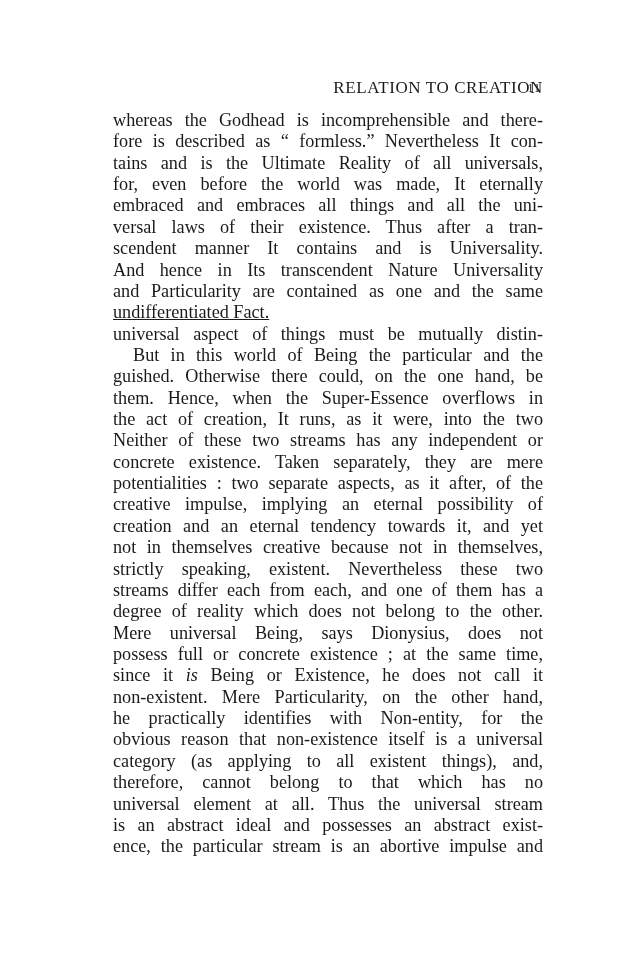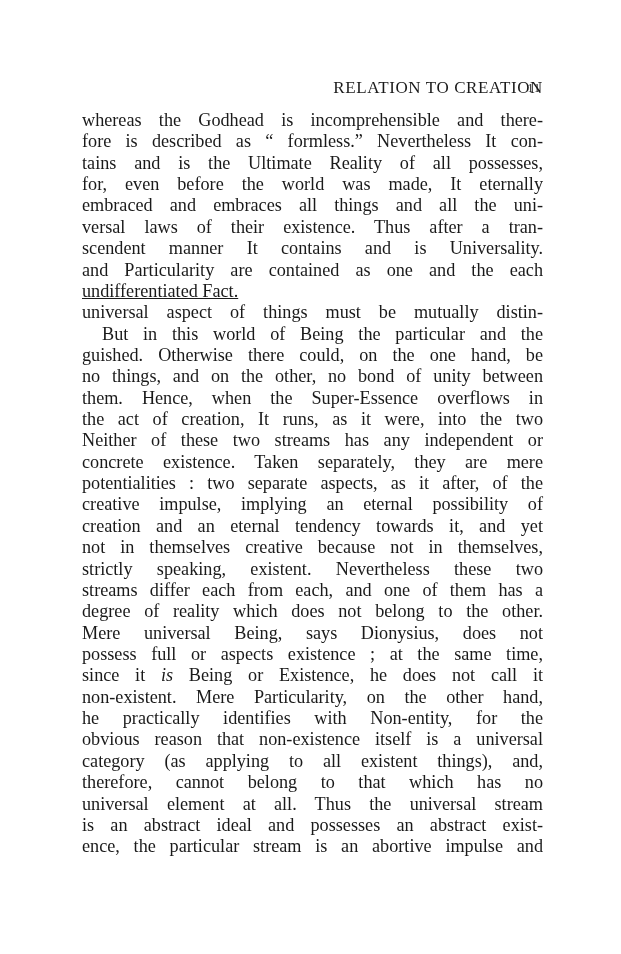--- a/index.html
+++ b/index.html
@@ -44,20 +44,21 @@
       width: 461px;
       font-size: 18.2px;
       line-height: 21.36px;
     }
     .line {
       display: block;
       white-space: nowrap;
       text-align: justify;
       text-align-last: justify;
       height: 21.36px;
+      margin-left: 31px;
     }
     .line.last {
       text-align-last: left;
       text-decoration: underline;
     }
     .line.indent {
       padding-left: 20px;
     }
     .ital { font-style: italic; }
   </style>
@@ -65,44 +66,44 @@
 <body>
 
 <div class="page-header">
   <div class="running-head">RELATION TO CREATION</div>
   <div class="page-number">11</div>
 </div>
 
 <div class="body-text" id="body-text">
     <span class="line">whereas the Godhead is incomprehensible and there-</span>
     <span class="line">fore is described as “ formless.”  Nevertheless It con-</span>
-    <span class="line">tains and is the Ultimate Reality of all possesses,</span>
+    <span class="line">tains and is the Ultimate Reality of all universals,</span>
     <span class="line">for, even before the world was made, It eternally</span>
     <span class="line">embraced and embraces all things and all the uni-</span>
     <span class="line">versal laws of their existence.  Thus after a tran-</span>
     <span class="line">scendent manner It contains and is Universality.</span>
-    <span class="line">and Particularity are contained as one and the each</span>
+    <span class="line">And hence in Its transcendent Nature Universality</span>
+    <span class="line">and Particularity are contained as one and the same</span>
     <span class="line last">undifferentiated Fact.</span>
     <span class="line">universal aspect of things must be mutually distin-</span>
     <span class="line indent">But in this world of Being the particular and the</span>
     <span class="line">guished.  Otherwise there could, on the one hand, be</span>
-    <span class="line">no things, and on the other, no bond of unity between</span>
     <span class="line">them.  Hence, when the Super-Essence overflows in</span>
     <span class="line">the act of creation, It runs, as it were, into the two</span>
     <span class="line">Neither of these two streams has any independent or</span>
     <span class="line">concrete existence.  Taken separately, they are mere</span>
     <span class="line">potentialities : two separate aspects, as it after, of the</span>
     <span class="line">creative impulse, implying an eternal possibility of</span>
     <span class="line">creation and an eternal tendency towards it, and yet</span>
     <span class="line">not in themselves creative because not in themselves,</span>
     <span class="line">strictly speaking, existent.  Nevertheless these two</span>
     <span class="line">streams differ each from each, and one of them has a</span>
     <span class="line">degree of reality which does not belong to the other.</span>
     <span class="line">Mere universal Being, says Dionysius, does not</span>
-    <span class="line">possess full or aspects existence ; at the same time,</span>
+    <span class="line">possess full or concrete existence ; at the same time,</span>
     <span class="line"><span>since it </span><span class="ital">is</span><span> Being or Existence, he does not call it</span></span>
     <span class="line">non-existent.  Mere Particularity, on the other hand,</span>
     <span class="line">he practically identifies with Non-entity, for the</span>
     <span class="line">obvious reason that non-existence itself is a universal</span>
     <span class="line">category (as applying to all existent things), and,</span>
     <span class="line">therefore, cannot belong to that which has no</span>
     <span class="line">universal element at all.  Thus the universal stream</span>
     <span class="line">is an abstract ideal and possesses an abstract exist-</span>
     <span class="line">ence, the particular stream is an abortive impulse and</span>
   </div>

